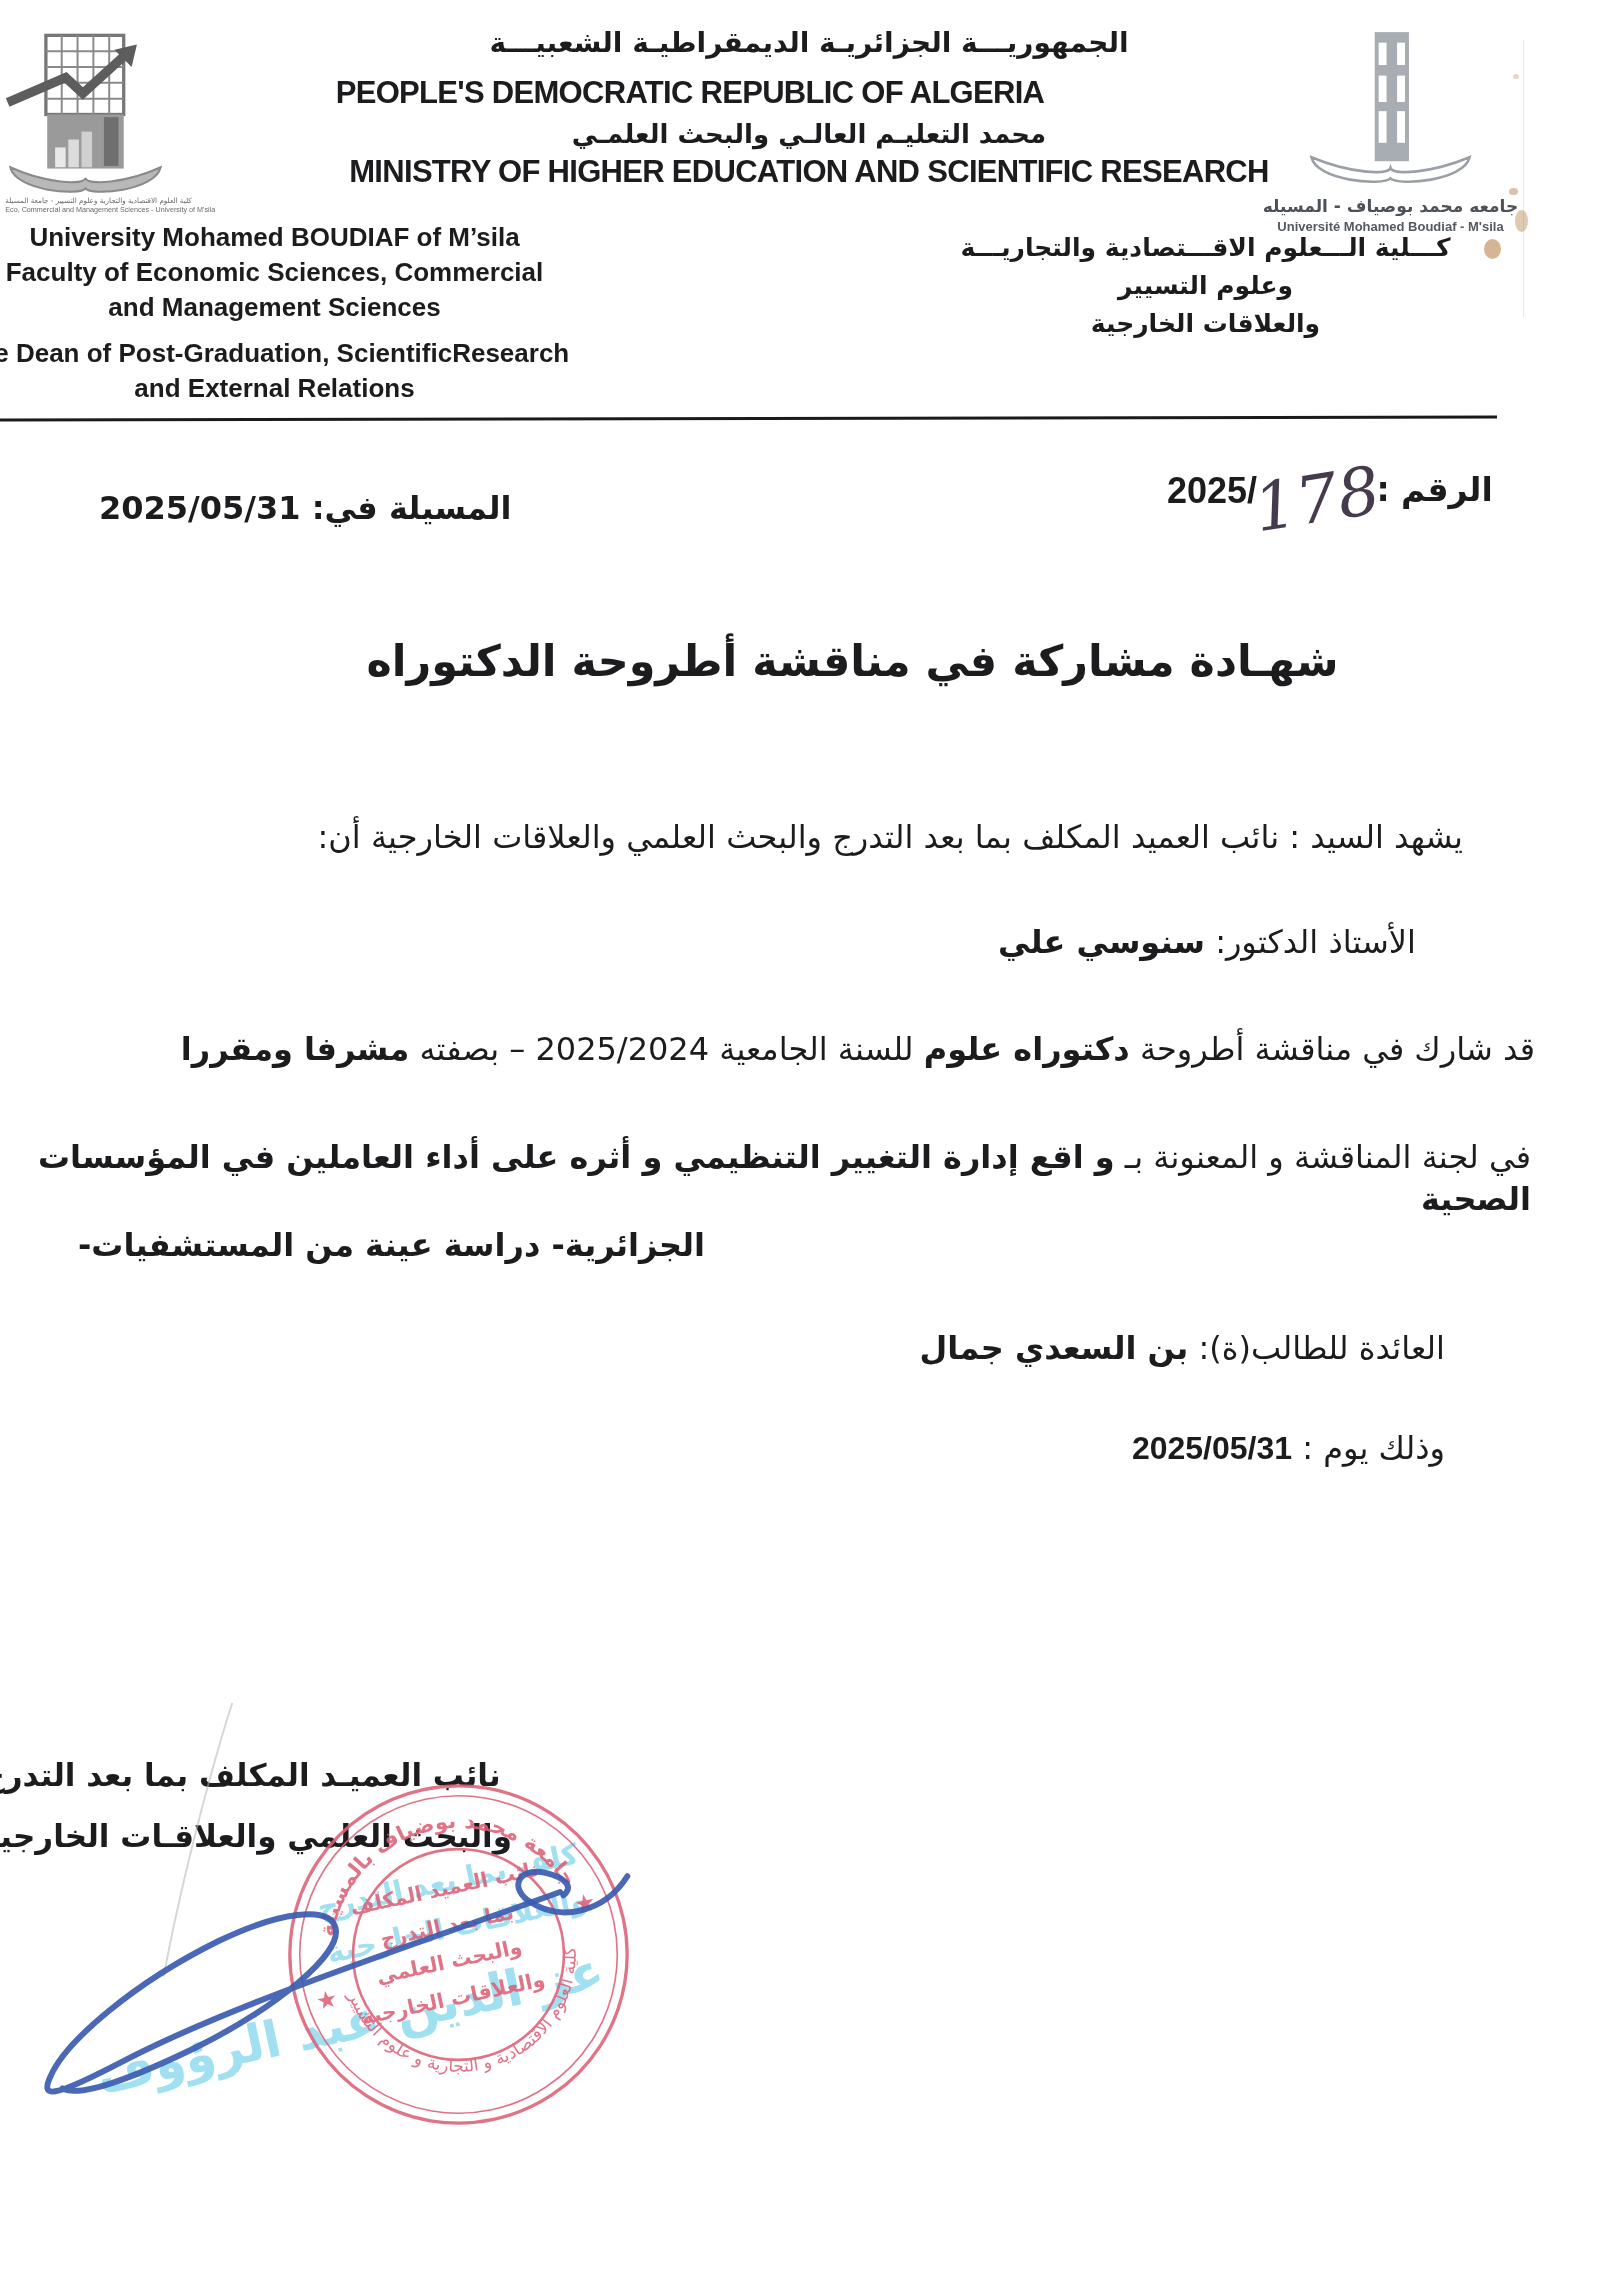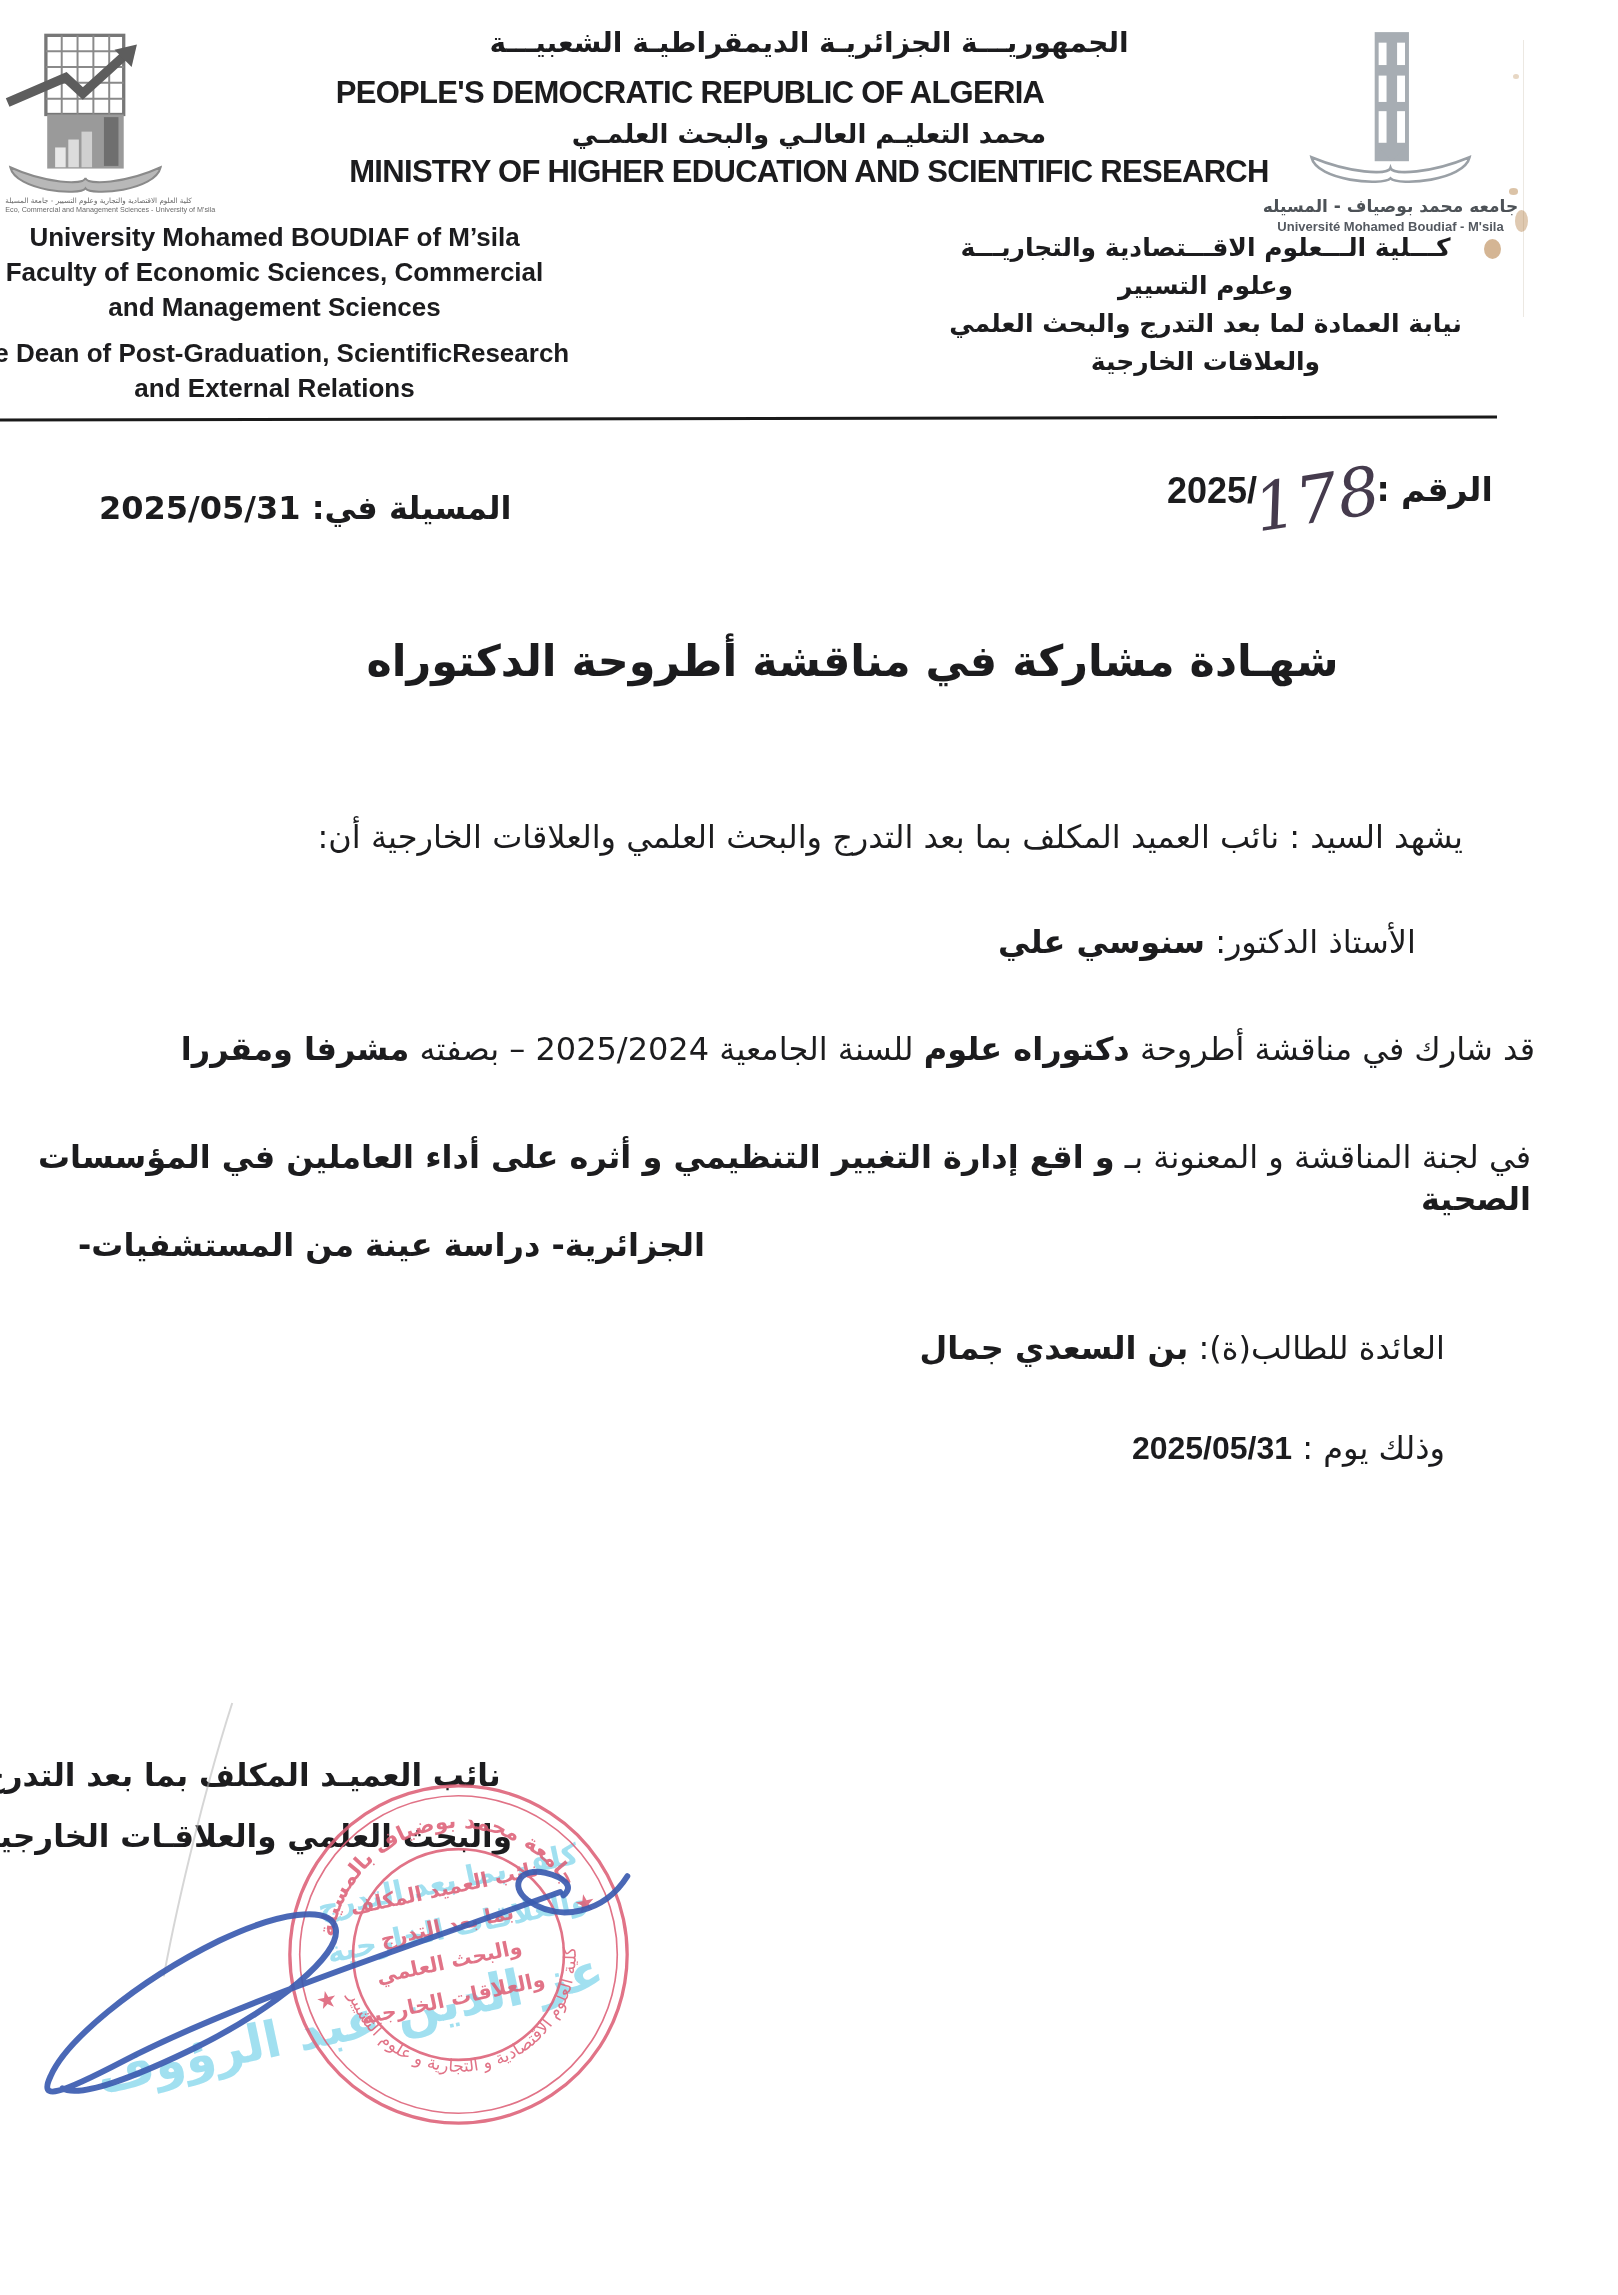--- a/index.html
+++ b/index.html
@@ -137,21 +137,20 @@
   <div>University Mohamed BOUDIAF of M’sila</div>
   <div>Faculty of Economic Sciences, Commercial</div>
   <div>and Management Sciences</div>
   <div class="gap">ce Dean of Post-Graduation, ScientificResearch</div>
   <div>and External Relations</div>
 </div>
 
 <div class="abs fac-right ar center">
   <div>كـــلية الـــعلوم الاقـــتصادية والتجاريـــة</div>
   <div>وعلوم التسيير</div>
-  <div>نيابة العمادة لما بعد التدرج والبحث العلمي</div>
   <div>والعلاقات الخارجية</div>
 </div>
 
 <div class="abs sep"></div>
 
 <div class="abs refrow">
   <span class="ref-year en">2025/</span>
   <span class="ref-hand">178</span>
   <span class="ref-label ar">الرقم :</span>
 </div>

